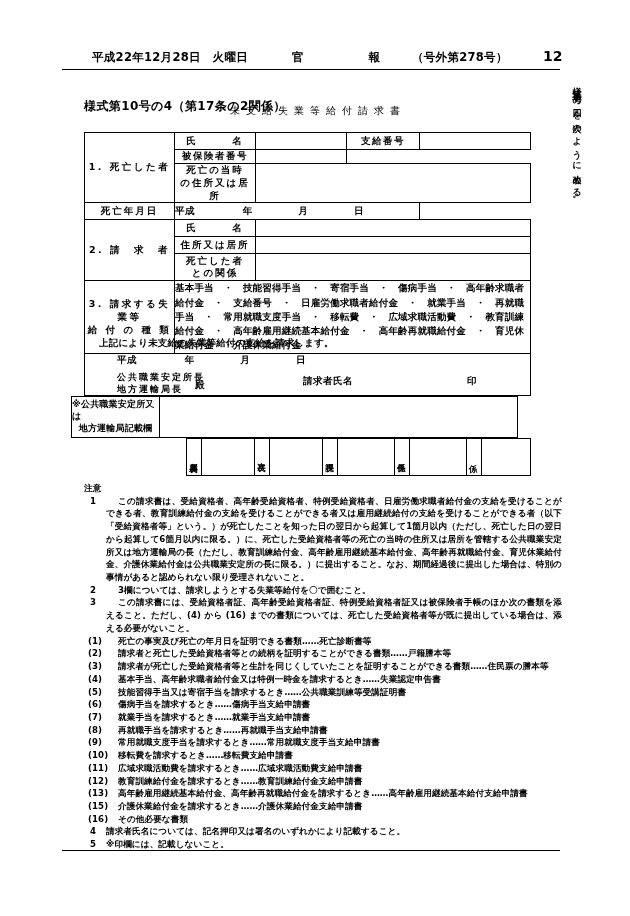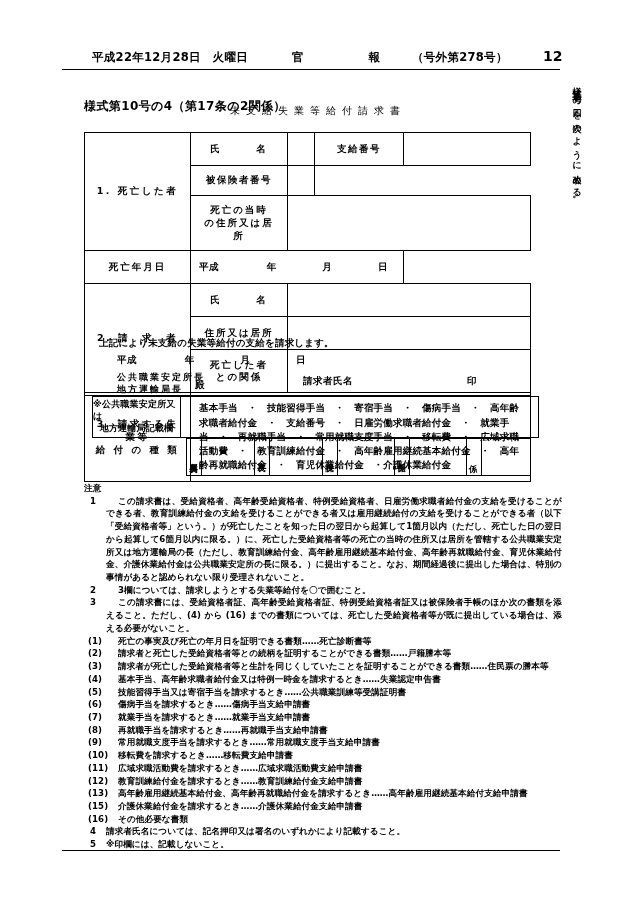--- a/index.html
+++ b/index.html
@@ -58,21 +58,21 @@
 
   
   .tbl{
     position:absolute;left:84px;top:132px;width:447px;
     border-collapse:collapse;
     table-layout:fixed;
   }
   .tbl td{
     border:1px solid #000;
     font-size:9.5px;
-    padding:8px;
+    padding:0;
     vertical-align:middle;
   }
   .lab1{width:89px;text-align:center;font-weight:bold;font-size:9.5px;letter-spacing:2.5px;}
   .lab2{width:80px;text-align:center;font-weight:bold;font-size:9.5px;letter-spacing:2px;line-height:1.35;}
   .fill{background:#fff;}
   .numlab{
     width:72px;text-align:center;font-weight:bold;font-size:9px;letter-spacing:1.5px;border-radius:7px;
   }
   .numfill{width:110px;}
   .h-nm{height:16px;}
@@ -100,21 +100,21 @@
   .decl-office{
     position:absolute;left:32px;top:39px;font-size:9px;font-weight:bold;
     line-height:1.35;letter-spacing:2px;
   }
   .decl-dono{position:absolute;left:110px;top:47px;font-size:9.5px;font-weight:bold;}
   .decl-name{position:absolute;left:218px;top:43px;font-size:9.5px;font-weight:bold;letter-spacing:.5px;}
   .decl-seal{position:absolute;left:382px;top:43px;font-size:9.5px;font-weight:bold;}
 
   
   .offbox{
-    position:absolute;left:92px;top:396px;width:365px;height:42px;
+    position:absolute;left:71px;top:396px;width:365px;height:42px;
     box-sizing:border-box;
     padding-left:36px;
   }
   .offlab{
     position:absolute;left:0;top:0;width:89px;height:42px;
     border:1px solid #000;box-sizing:border-box;
     font-size:9px;font-weight:bold;line-height:1.3;
     display:flex;flex-direction:column;align-items:center;justify-content:space-evenly;
     letter-spacing:.2px;padding:2px 0;
   }

